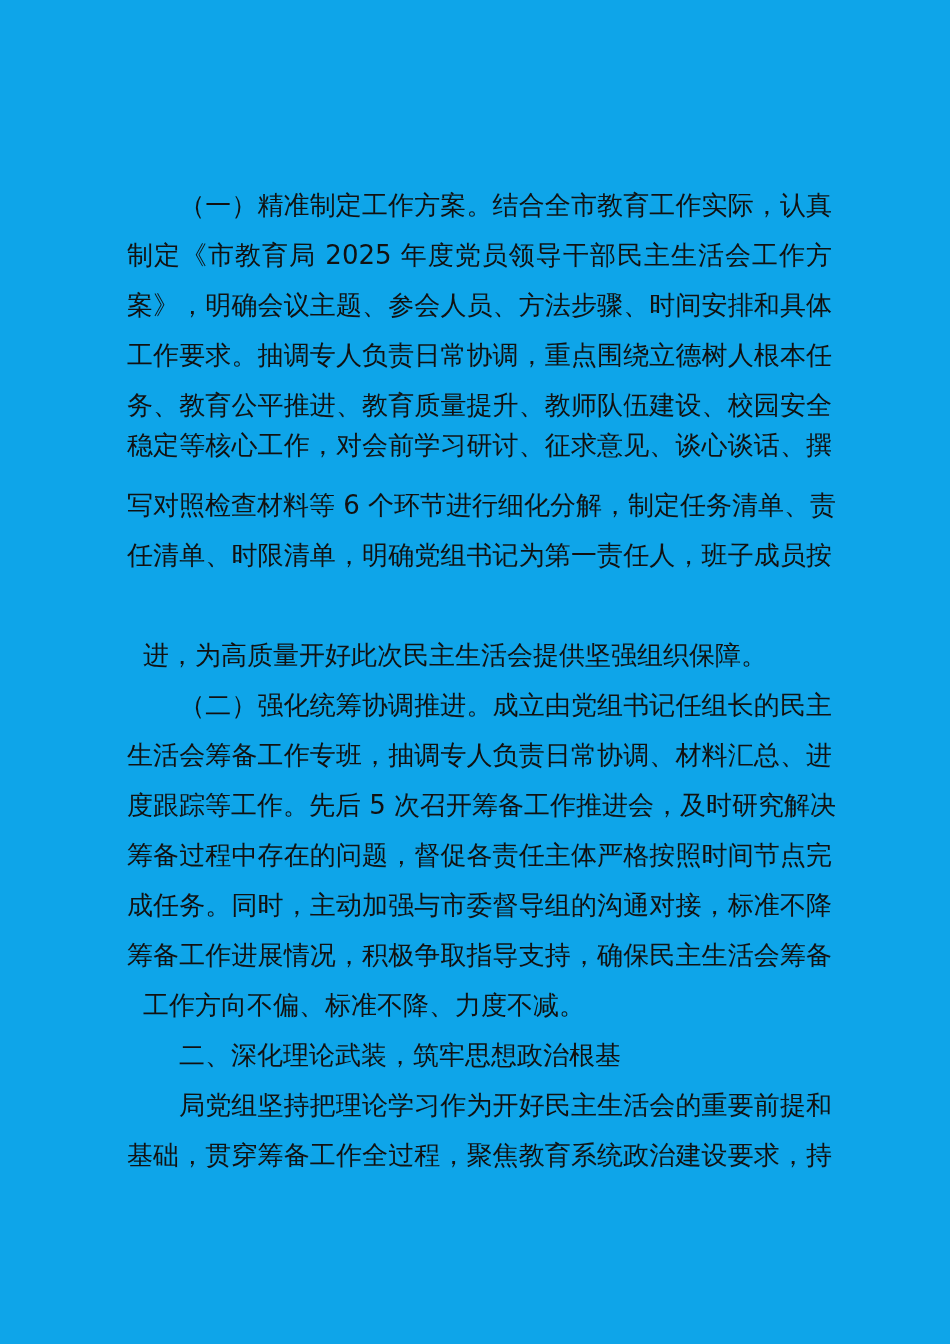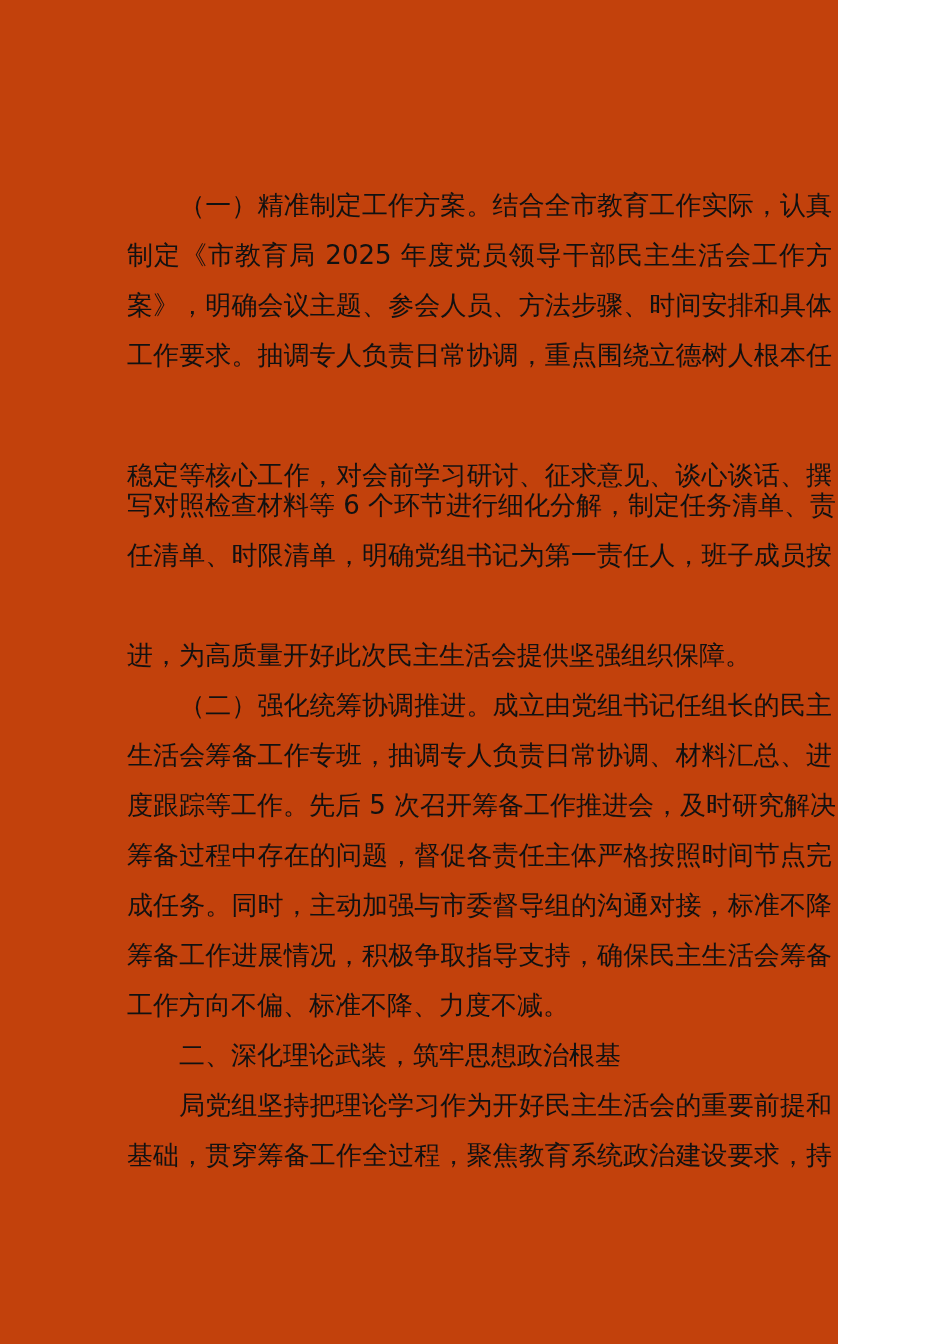--- a/index.html
+++ b/index.html
@@ -1,43 +1,44 @@
 <!DOCTYPE html>
 <html><head>
 <meta charset="utf-8">
 <style>
   html, body { margin: 0; padding: 0; background: #ffffff; }
   body { width: 950px; height: 1344px; position: relative; overflow: hidden; }
-  .page { position: absolute; left: 0; top: 0; width: 838px; height: 1344px; background: #c2410c; }
+  .page { position: absolute; left: 0; top: 0; width: 950px; height: 1344px; background: #0ea5e9; }
   .line {
     position: absolute;
     left: 127px;
     width: 705px;
     font-family: "DejaVu Sans", "Liberation Sans", sans-serif;
     font-size: 26px;
     line-height: 34px;
     color: #111;
     white-space: nowrap;
     text-align: justify;
     text-align-last: justify;
   }
-  .line.last { text-align-last: left; }
+  .line.last { text-align-last: left; margin-left: 16px; }
   .line.indent { left: 179px; width: 653px; }
   .line.heading { text-align-last: left; font-family: Liberation Sans, sans-serif; }
 </style>
 </head>
 <body>
 
 <div class="page">
 
   <div class="line indent" style="top:188px">（一）精准制定工作方案。结合全市教育工作实际，认真</div>
   <div class="line" style="top:238px">制定《市教育局 2025 年度党员领导干部民主生活会工作方</div>
   <div class="line" style="top:288px">案》，明确会议主题、参会人员、方法步骤、时间安排和具体</div>
   <div class="line" style="top:338px">工作要求。抽调专人负责日常协调，重点围绕立德树人根本任</div>
-  <div class="line" style="top:458px">稳定等核心工作，对会前学习研讨、征求意见、谈心谈话、撰</div>
+  <div class="line" style="top:388px">务、教育公平推进、教育质量提升、教师队伍建设、校园安全</div>
+  <div class="line" style="top:428px">稳定等核心工作，对会前学习研讨、征求意见、谈心谈话、撰</div>
   <div class="line" style="top:488px">写对照检查材料等 6 个环节进行细化分解，制定任务清单、责</div>
   <div class="line" style="top:538px">任清单、时限清单，明确党组书记为第一责任人，班子成员按</div>
   <div class="line last" style="top:638px">进，为高质量开好此次民主生活会提供坚强组织保障。</div>
 
   <div class="line indent" style="top:688px">（二）强化统筹协调推进。成立由党组书记任组长的民主</div>
   <div class="line" style="top:738px">生活会筹备工作专班，抽调专人负责日常协调、材料汇总、进</div>
   <div class="line" style="top:788px">度跟踪等工作。先后 5 次召开筹备工作推进会，及时研究解决</div>
   <div class="line" style="top:838px">筹备过程中存在的问题，督促各责任主体严格按照时间节点完</div>
   <div class="line" style="top:888px">成任务。同时，主动加强与市委督导组的沟通对接，标准不降</div>
   <div class="line last" style="top:988px">工作方向不偏、标准不降、力度不减。</div>

